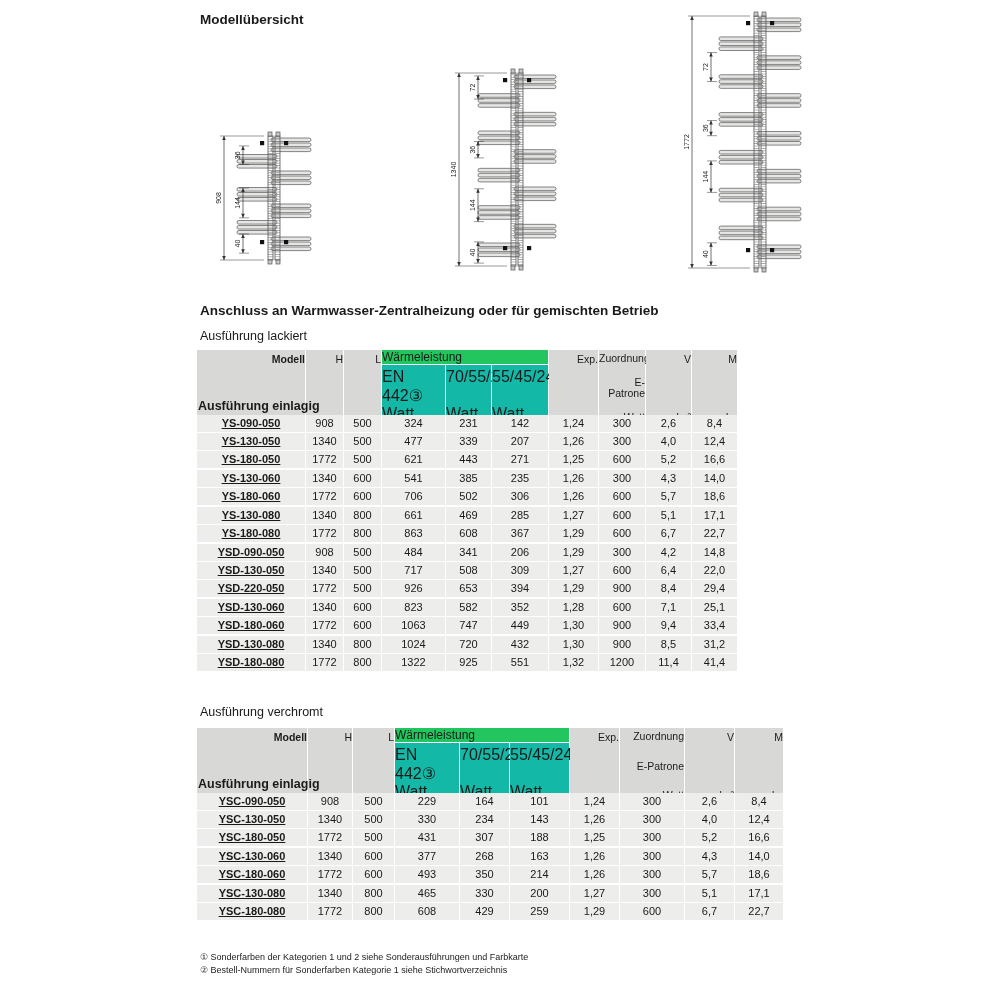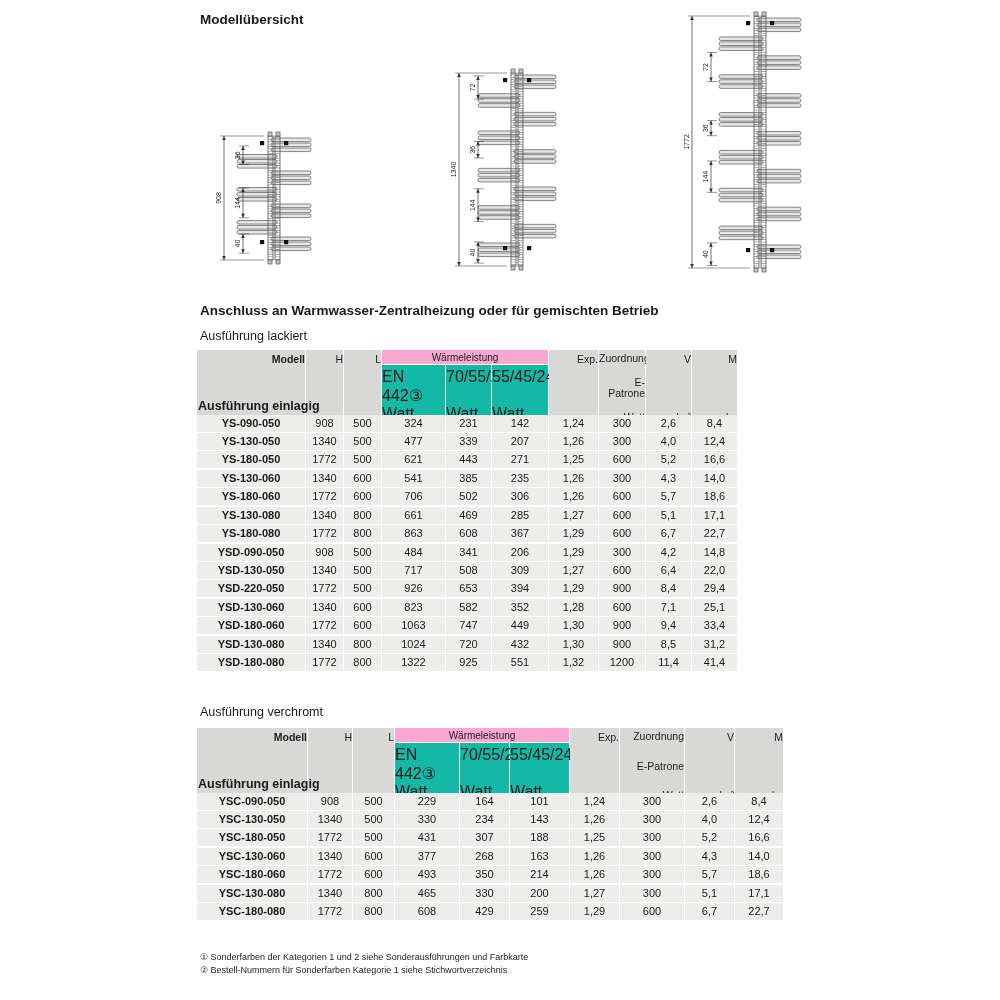--- a/index.html
+++ b/index.html
@@ -14,30 +14,30 @@
 
   
   .tbl{position:absolute;}
   .thead{display:grid;gap:1px;background:#fff;height:47px;}
   .hc{background:#d8d8d6;font-size:10.5px;text-align:right;color:#1c1c1c;}
   .two{display:flex;flex-direction:column;justify-content:space-between;padding:3px 0 2px;}
   .three{display:flex;flex-direction:column;justify-content:space-between;padding:3px 0 2px;line-height:11px;}
   .col-modell{padding-top:3px;}
   .col-modell span{font-weight:bold;}
   .wgroup{display:flex;flex-direction:column;background:transparent;}
-  .wtitle{height:14px;line-height:15px;background:#f9a8d4;margin-bottom:1px;font-size:10px;text-align:center;}
+  .wtitle{height:14px;line-height:15px;background:#22c55e;margin-bottom:1px;font-size:12px;text-align:left;}
   .wsub{flex:1;display:grid;gap:1px;}
   .wsub .two{background:#14b8a6;}
 
   .sec-title{font-weight:bold;font-size:12.5px;background:#fff;text-align:left;
              height:17px;line-height:18px;margin-bottom:1px;padding-left:1px;}
   .rgroup{margin-bottom:2px;}
   .trow{display:grid;gap:1px;margin-bottom:1px;}
   .tcell{background:#ededeb;height:17px;line-height:17px;font-size:11px;text-align:center;}
-  .tcell.c0{font-weight:bold;}
+  .tcell.c0{font-weight:bold;text-decoration:underline;}
 
   .t1 .thead,.t1 .trow{grid-template-columns:108px 37px 37px 63px 45px 56px 49px 46px 45px 45px;}
   .t1 .wsub{grid-template-columns:63px 45px 56px;}
   .t2 .thead,.t2 .trow{grid-template-columns:110px 44px 41px 64px 49px 59px 49px 64px 49px 48px;}
   .t2 .wsub{grid-template-columns:64px 49px 59px;}
   .t1{width:540px;}
   .t2{width:586px;}
 
   .drawing{position:absolute;}
   svg text{font-family:"Liberation Sans",sans-serif;}

